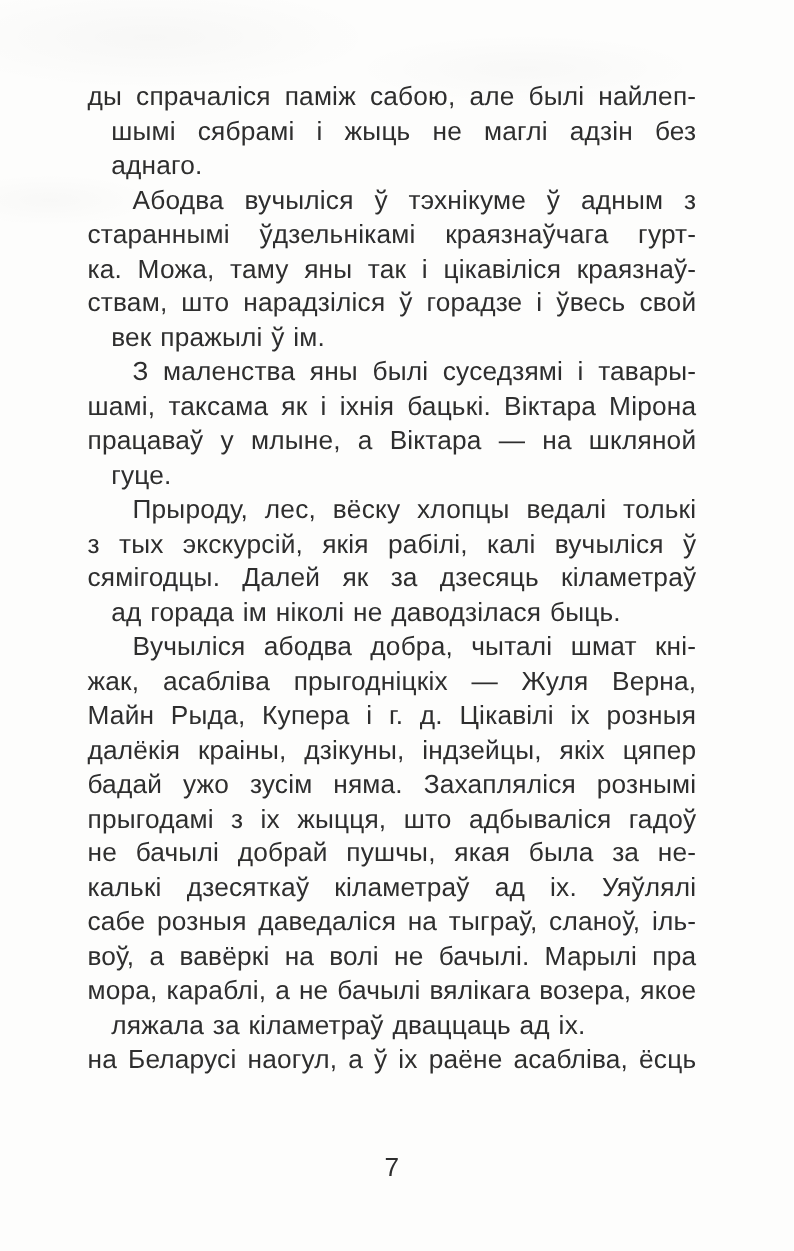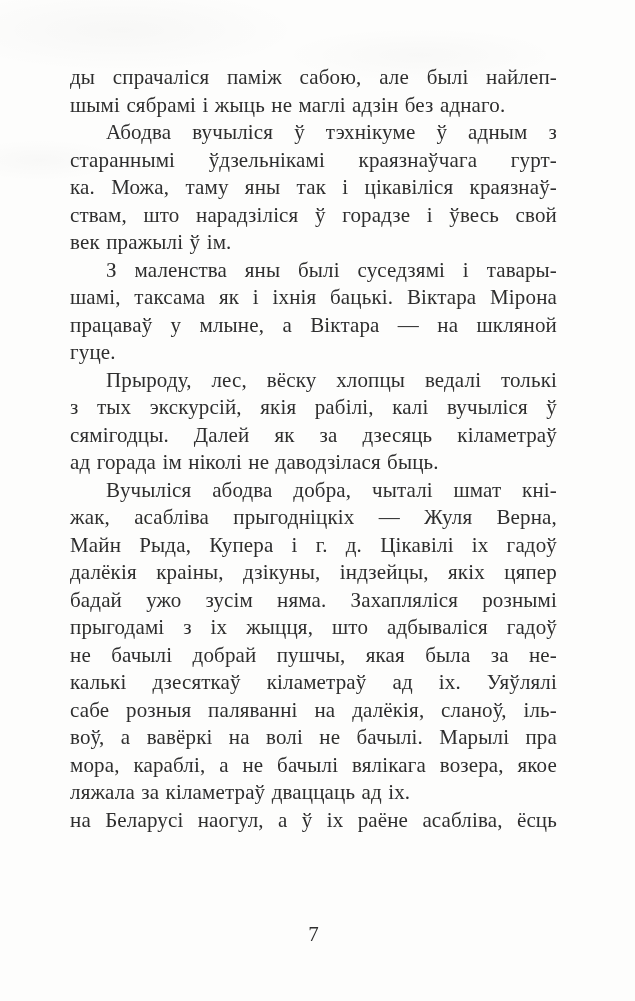--- a/index.html
+++ b/index.html
@@ -12,21 +12,21 @@
   .page {
     position: relative;
     width: 635px;
     height: 1001px;
     overflow: hidden;
     background:
       radial-gradient(ellipse 260px 60px at 120px 30px, rgba(0,0,0,0.025), rgba(0,0,0,0) 70%),
       radial-gradient(ellipse 200px 40px at 420px 55px, rgba(0,0,0,0.02), rgba(0,0,0,0) 70%),
       radial-gradient(ellipse 120px 30px at 40px 160px, rgba(0,0,0,0.02), rgba(0,0,0,0) 70%),
       #fdfdfc;
-    font-family: Liberation Serif, serif;
+    font-family: Liberation Sans, sans-serif;
     color: #2e2e2e;
   }
   .text-block {
     position: absolute;
     left: 70px;
     top: 64px;
     width: 487px;
   }
   .line {
     font-size: 21px;
@@ -36,20 +36,21 @@
     -moz-text-align-last: justify;
     letter-spacing: 0.15px;
     word-spacing: 1px;
     white-space: normal;
   }
   .line.indent {
     text-indent: 36px;
   }
   .line.end {
     text-align-last: left;
+    margin-left: 19px;
     -moz-text-align-last: left;
   }
   .page-number {
     position: absolute;
     left: 70px;
     top: 921px;
     width: 487px;
     text-align: center;
     font-size: 21px;
     line-height: 27px;
@@ -71,26 +72,26 @@
       <div class="line indent">З маленства яны былі суседзямі і тавары-</div>
       <div class="line">шамі, таксама як і іхнія бацькі. Віктара Мірона</div>
       <div class="line">працаваў у млыне, а Віктара — на шкляной</div>
       <div class="line end">гуце.</div>
       <div class="line indent">Прыроду, лес, вёску хлопцы ведалі толькі</div>
       <div class="line">з тых экскурсій, якія рабілі, калі вучыліся ў</div>
       <div class="line">сямігодцы. Далей як за дзесяць кіламетраў</div>
       <div class="line end">ад горада ім ніколі не даводзілася быць.</div>
       <div class="line indent">Вучыліся абодва добра, чыталі шмат кні-</div>
       <div class="line">жак, асабліва прыгодніцкіх — Жуля Верна,</div>
-      <div class="line">Майн Рыда, Купера і г. д. Цікавілі іх гадоў</div>
+      <div class="line">Майн Рыда, Купера і г. д. Цікавілі іх розныя</div>
       <div class="line">далёкія краіны, дзікуны, індзейцы, якіх цяпер</div>
       <div class="line">бадай ужо зусім няма. Захапляліся рознымі</div>
       <div class="line">прыгодамі з іх жыцця, што адбываліся гадоў</div>
       <div class="line">не бачылі добрай пушчы, якая была за не-</div>
       <div class="line">калькі дзесяткаў кіламетраў ад іх. Уяўлялі</div>
-      <div class="line">сабе розныя паляванні на далёкія, сланоў, іль-</div>
+      <div class="line">сабе розныя даведаліся на тыграў, сланоў, іль-</div>
       <div class="line">воў, а вавёркі на волі не бачылі. Марылі пра</div>
       <div class="line">мора, караблі, а не бачылі вялікага возера, якое</div>
       <div class="line end">ляжала за кіламетраў дваццаць ад іх.</div>
       <div class="line">на Беларусі наогул, а ў іх раёне асабліва, ёсць</div>
     </div>
   <div class="page-number">7</div>
 </div>
 
 </body></html>

